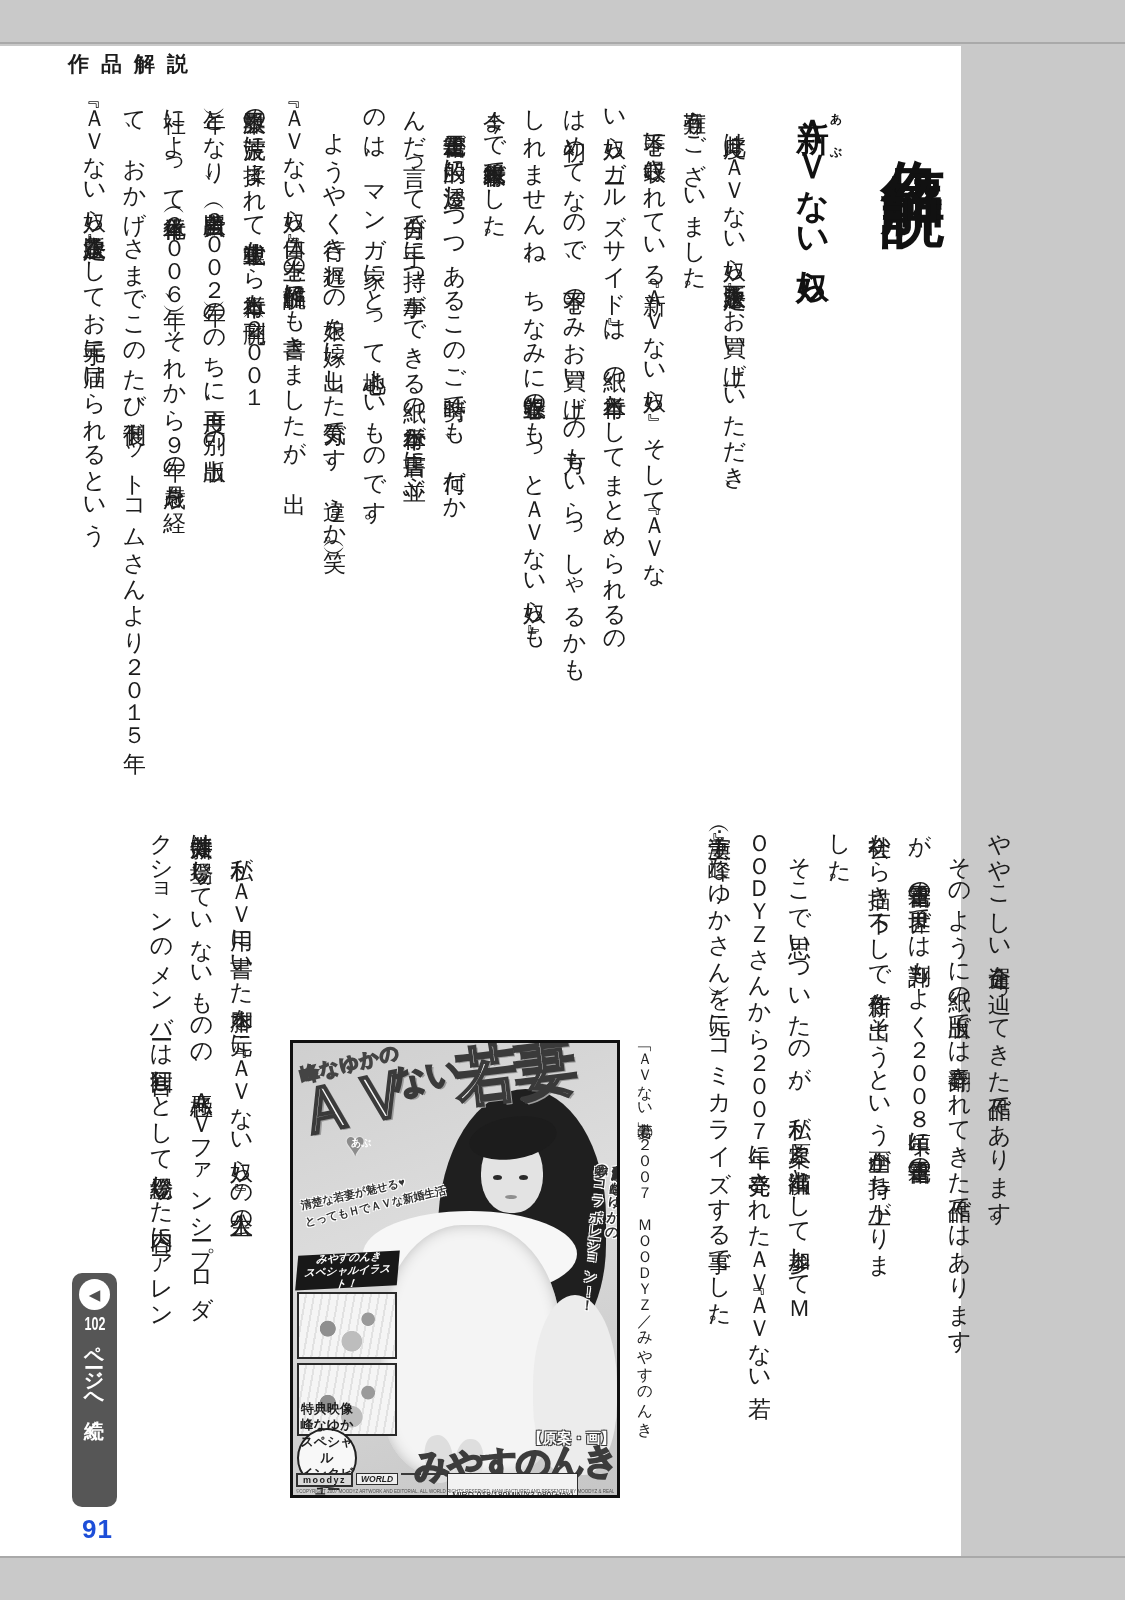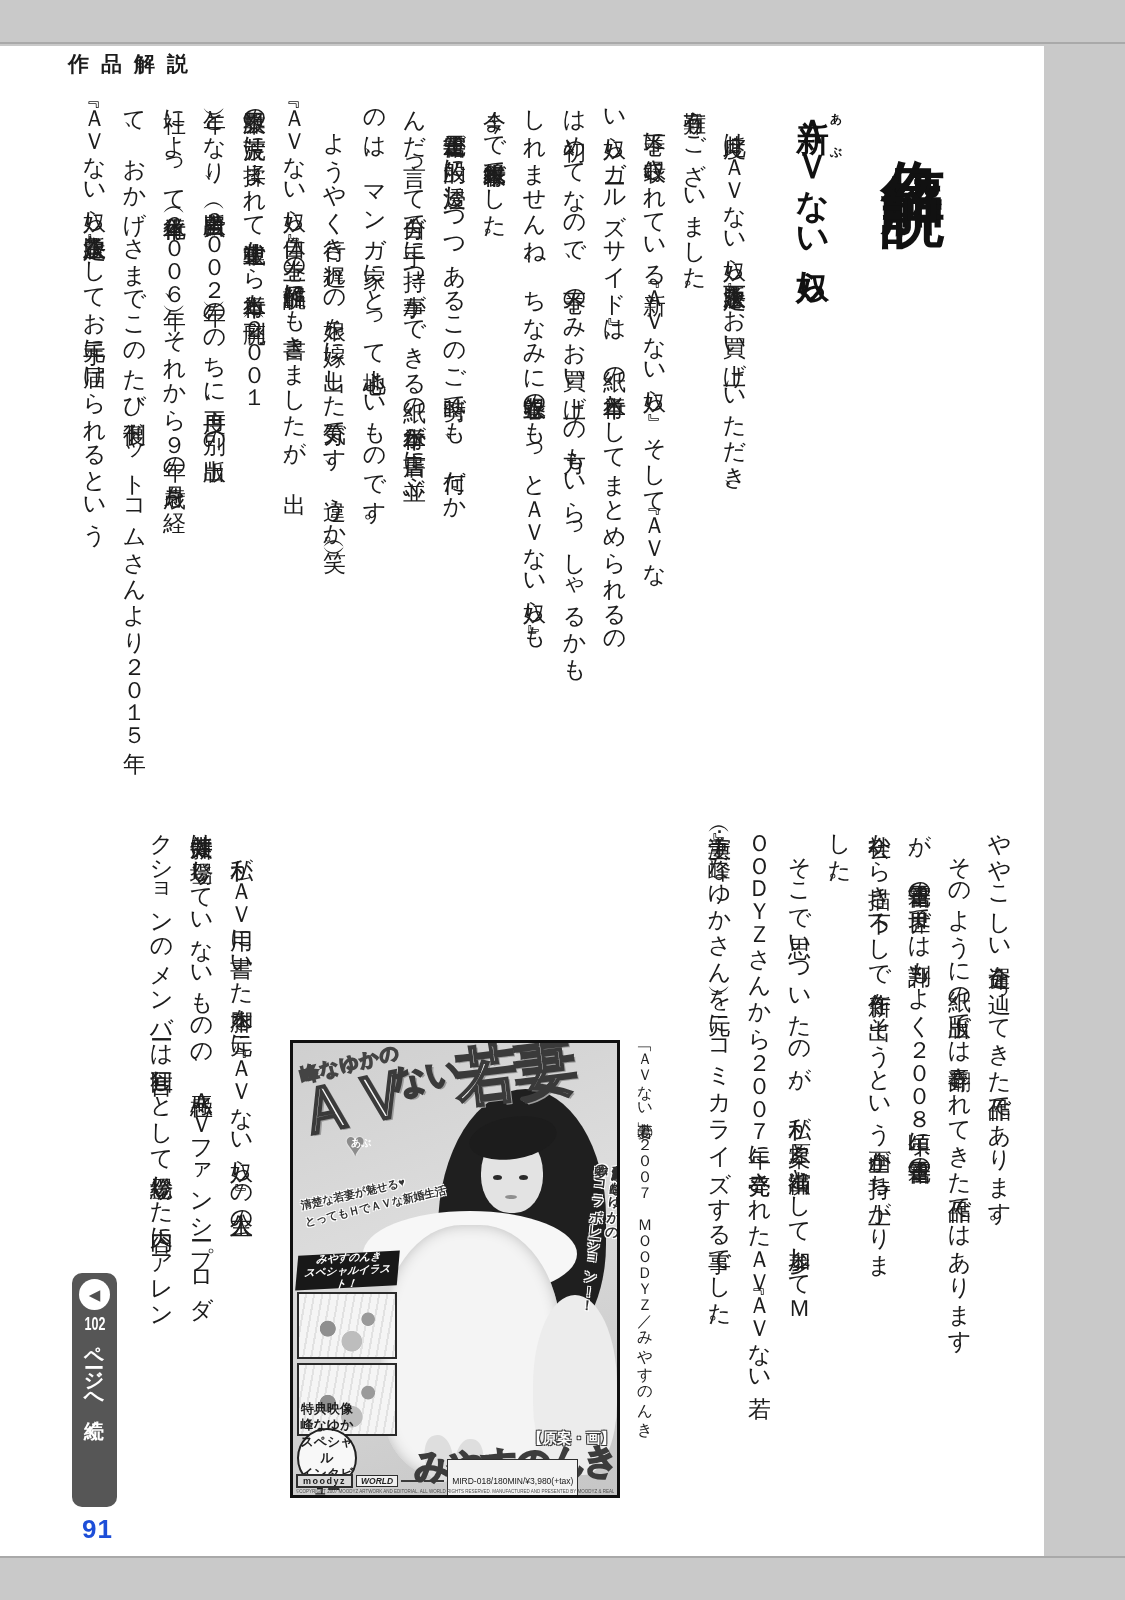--- a/index.html
+++ b/index.html
@@ -2,21 +2,21 @@
 <html><head>
 <meta charset="utf-8">
 <style>
   * { margin:0; padding:0; box-sizing:border-box; }
   html,body { width:1125px; height:1600px; }
   body { font-family:"Liberation Sans","DejaVu Sans",sans-serif; background:#c9c9c9; position:relative; overflow:hidden; }
   .stage { position:absolute; inset:0; }
   .band { position:absolute; left:0; width:1125px; background:#c9c9c9; }
   .band-top { top:0; height:44px; border-bottom:2px solid #a9a9a9; }
   .band-bottom { top:1556px; height:44px; border-top:2px solid #a9a9a9; }
-  .paper { position:absolute; left:0; top:46px; width:1044px; height:1510px; background:#ffffff; }
+  .paper { position:absolute; left:0; top:46px; width:961px; height:1510px; background:#ffffff; }
 
   .v { writing-mode:vertical-rl; text-orientation:upright; }
   .pre { white-space:pre-line; }
 
   .header { position:absolute; left:68px; top:4px; font-size:21px; font-weight:600; letter-spacing:12px; color:#1c1c1c; }
 
   .big-title { position:absolute; left:882px; top:64px; font-size:63px; font-weight:900; letter-spacing:8px; color:#111; line-height:1; }
 
   .heading { position:absolute; left:790px; top:48px; font-size:33px; font-weight:800; color:#111; line-height:1.35; letter-spacing:2px; }
   .heading ruby rt { font-size:12px; font-weight:700; letter-spacing:6px; }
@@ -68,21 +68,21 @@
       radial-gradient(circle at 72% 40%, #9a9a9a 0 8%, transparent 9%),
       radial-gradient(circle at 30% 55%, #8f8f8f 0 10%, transparent 11%),
       radial-gradient(circle at 55% 75%, #bdbdbd 0 14%, transparent 15%),
       repeating-linear-gradient(100deg,#f5f5f5 0 6px,#e2e2e2 6px 8px);
   }
   .p1 { top:249px; height:67px; }
   .p2 { top:320px; height:73px; }
   .bonus-badge { position:absolute; left:4px; top:385px; width:60px; height:60px; border-radius:50%; background:#f8f8f8; border:2px solid #222; color:#1d1d1d; font-size:13px; font-weight:800; display:flex; align-items:center; justify-content:center; text-align:center; line-height:1.25; }
   .credit-label { position:absolute; right:2px; top:386px; font-size:14.5px; font-weight:800; color:#fdfdfd; text-shadow:-1px -1px 0 #3c3c3c,1px -1px 0 #3c3c3c,-1px 1px 0 #3c3c3c,1px 1px 0 #3c3c3c; }
   .artist { position:absolute; right:0px; top:402px; font-size:35px; font-weight:900; color:#fcfcfc; -webkit-text-stroke:2px #3c3c3c; transform:rotate(-2deg); letter-spacing:-2px; line-height:1; }
-  .bar { position:absolute; left:3px; bottom:7px; width:318px; height:15px; display:flex; align-items:center; gap:3px;margin-top:20px; }
+  .bar { position:absolute; left:3px; bottom:7px; width:318px; height:15px; display:flex; align-items:flex-start; gap:3px;margin-top:20px; }
   .mz { border:2px solid #2e2e2e; background:#d9d9d9; font-size:9px; font-weight:900; letter-spacing:1.5px; padding:0 5px; display:flex; align-items:center; color:#1a1a1a; }
   .real { border:1px solid #2e2e2e; background:#efefef; font-size:8.5px; font-weight:800; font-style:italic; padding:0 4px; display:flex; align-items:center; color:#222; }
   .chip { width:20px; border:1px solid #3a3a3a; background:repeating-linear-gradient(0deg,#cfcfcf 0 2px,#9e9e9e 2px 4px); }
   .code { border:1.5px solid #2e2e2e; background:#f2f2f2; font-size:8.5px; font-weight:400; padding:16px 4px; display:flex; align-items:center; color:#191919; white-space:nowrap; }
   .copyright { position:absolute; left:3px; bottom:1px; width:318px; font-size:4.5px; color:#4a4a4a; white-space:nowrap; overflow:hidden; }
 </style>
 </head>
 <body>
 
 <div class="stage">

